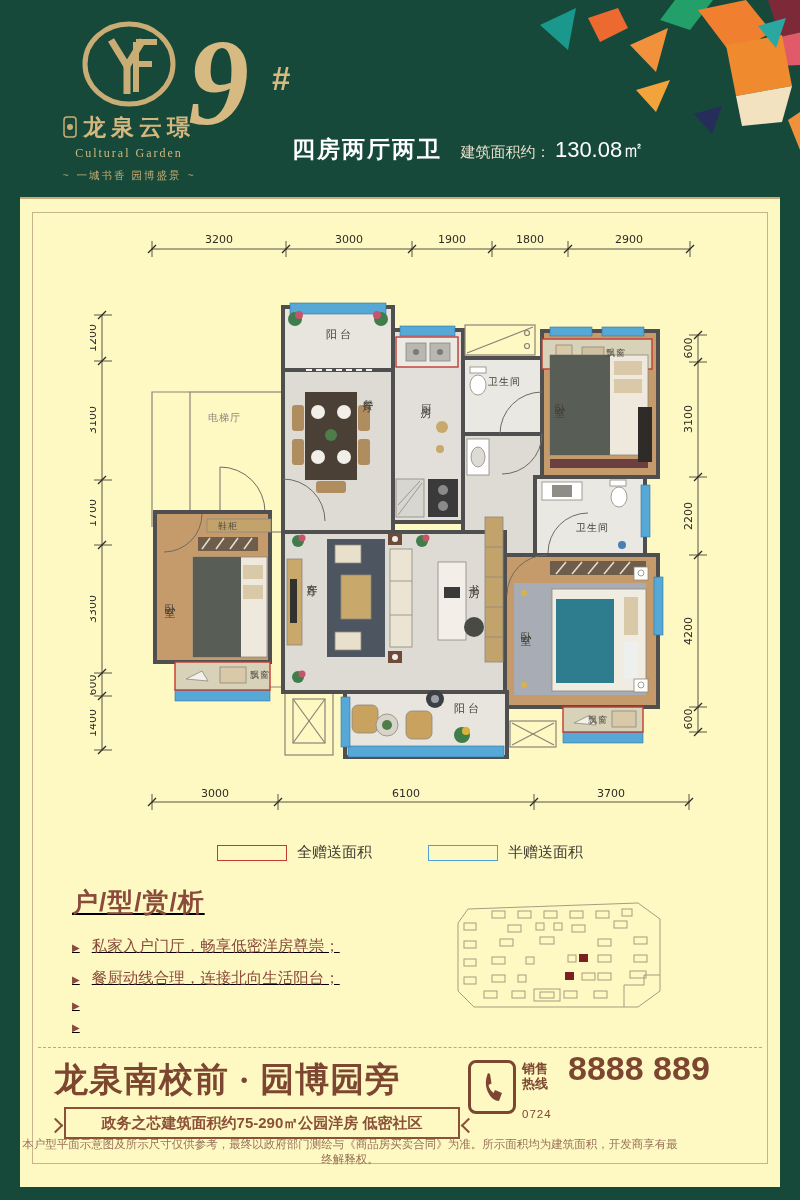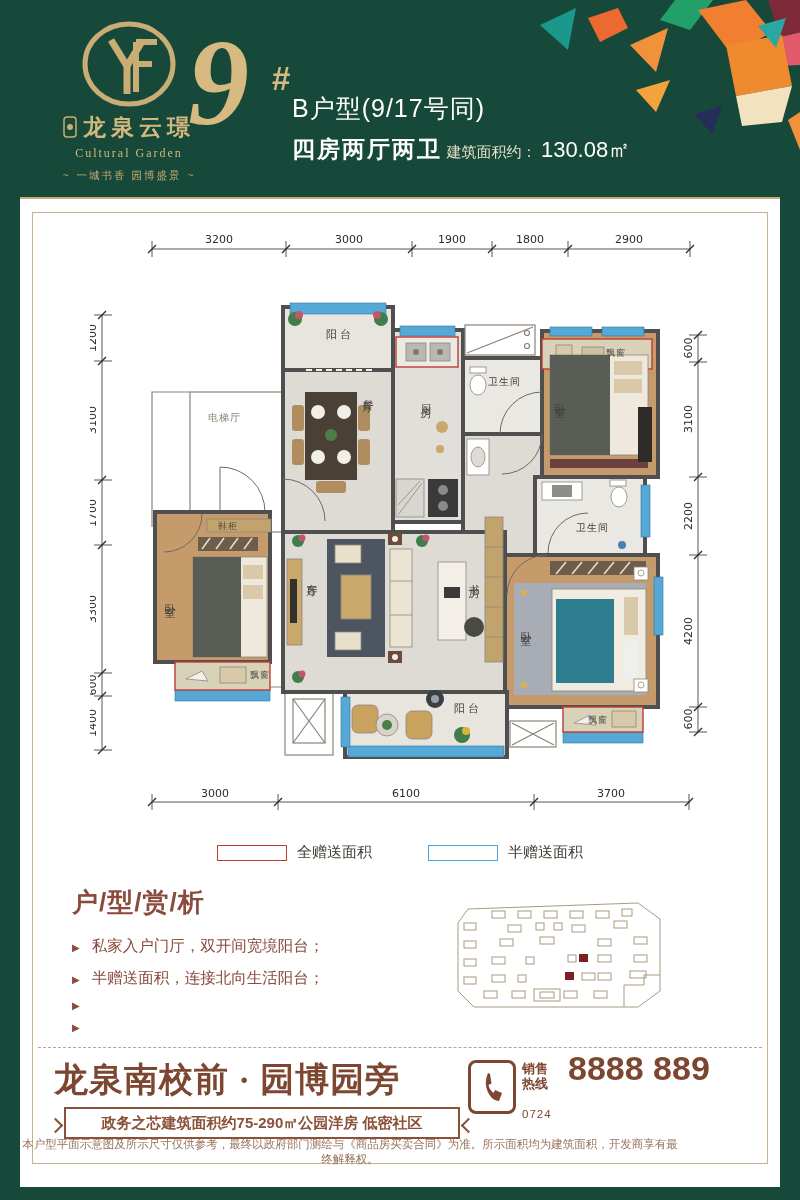--- a/index.html
+++ b/index.html
@@ -12,43 +12,43 @@
   .brand-cn{font-family:"Liberation Serif",serif;font-size:23px;font-weight:bold;letter-spacing:5px;margin-top:2px;}
   .brand-en{font-family:"Liberation Serif",serif;font-size:12px;letter-spacing:2px;margin-top:3px;}
   .tagline{font-size:10.5px;letter-spacing:2px;margin-top:8px;color:#c8ab72;}
   .tagline .fl{margin:0 6px;opacity:.8;}
   .bignum{position:absolute;left:188px;top:16px;font-family:"Liberation Serif",serif;
           font-style:italic;font-weight:bold;font-size:122px;line-height:1.1;color:#d6ba82;}
   .hash{position:absolute;left:272px;top:60px;font-size:33px;font-weight:bold;color:#d6ba82;}
   .unit-title{position:absolute;left:292px;top:92px;font-size:25px;color:#ffffff;letter-spacing:1px;}
   .subrow{position:absolute;left:292px;top:134px;white-space:nowrap;}
   .layout-txt{font-size:23px;font-weight:bold;color:#ffffff;letter-spacing:2px;}
-  .area-label{font-size:15px;color:#e7dfc9;}
+  .area-label{font-size:15px;color:#e7dfc9;margin-left:14px;}
   .area-value{font-size:22px;color:#ffffff;}
   
-  .panel{position:absolute;left:20px;top:197px;width:760px;height:988px;background:#ffffff;
+  .panel{position:absolute;left:20px;top:197px;width:760px;height:988px;background:#fef9c3;
          border-top:2px solid #c9ad74;}
   .inner-border{position:absolute;left:12px;top:13px;width:734px;height:950px;
                 border:1px solid #c8b48b;pointer-events:none;}
   
   .plan{position:absolute;left:70px;top:28px;width:620px;height:585px;}
   .plan svg{position:absolute;left:0;top:0;}
   .rl{position:absolute;color:#45413a;font-size:11px;letter-spacing:3px;white-space:nowrap;line-height:1;}
   .rl.v{writing-mode:vertical-rl;letter-spacing:3px;}
   .rl.small{font-size:9px;letter-spacing:1px;color:#514c44;}
   .rl.dim{color:#8a8478;}
   
   .legend{position:absolute;left:0;top:644px;width:760px;display:flex;justify-content:center;gap:56px;}
   .lg-item{display:flex;align-items:center;gap:10px;}
   .lg-box{width:68px;height:14px;background:transparent;}
   .lg-box.full{border:1px solid #c23b33;}
   .lg-box.half{border:1px solid #4aa3d8;}
   .lg-label{font-size:15px;color:#3f3b34;}
   
-  .analysis{position:absolute;left:52px;top:686px;width:370px;}
+  .analysis{position:absolute;left:52px;top:686px;width:370px;text-decoration:underline;}
   .an-title{font-size:26px;font-weight:bold;color:#8a4a3c;letter-spacing:1px;}
   .an-list{margin:16px 0 0 0;padding:0;list-style:none;}
   .an-list li{display:flex;align-items:baseline;margin-bottom:11px;color:#8a4a3c;font-size:15.5px;}
   .arr{font-size:10px;margin-right:12px;flex:none;}
   
   .minimap{position:absolute;left:428px;top:698px;}
   
   .dash-sep{position:absolute;left:18px;top:848px;width:724px;border-top:1.5px dashed #b9a77f;}
   
   .headline{position:absolute;left:34px;top:858px;font-family:"Liberation Serif",serif;
@@ -113,21 +113,20 @@
           <circle cx="7" cy="11" r="3" fill="#c9ad74"></circle>
         </svg>
         <div class="brand-cn">龙泉云璟</div>
       </div>
       <div class="brand-en">Cultural Garden</div>
       <div class="tagline"><span class="fl">~</span><span>一城书香 园博盛景</span><span class="fl">~</span></div>
     </div>
 
     <div class="bignum">9</div>
     <div class="hash">#</div>
-    <div class="unit-title">B户型(9/17号同)</div>
     <div class="subrow">
       <span class="layout-txt">四房两厅两卫</span>
       <span class="area-label">建筑面积约：</span>
       <span class="area-value">130.08㎡</span>
     </div>
   </div>
 
   <div class="panel">
     <div class="inner-border"></div>
 
@@ -432,25 +431,25 @@
         <div class="lg-box half"></div>
         <div class="lg-label">半赠送面积</div>
       </div>
     </div>
 
     <div class="analysis">
       <div class="an-title">户/型/赏/析</div>
       <ul class="an-list">
         <li>
             <span class="arr">▶</span>
-            <span>私家入户门厅，双开间宽境阳台；</span>
+            <span>私家入户门厅，畅享低密洋房尊崇；</span>
           </li>
         <li>
             <span class="arr">▶</span>
-            <span>半赠送面积，连接北向生活阳台；</span>
+            <span>餐厨动线合理，连接北向生活阳台；</span>
           </li>
         <li>
             <span class="arr">▶</span>
           </li>
         <li>
             <span class="arr">▶</span>
           </li>
       </ul>
     </div>
 

